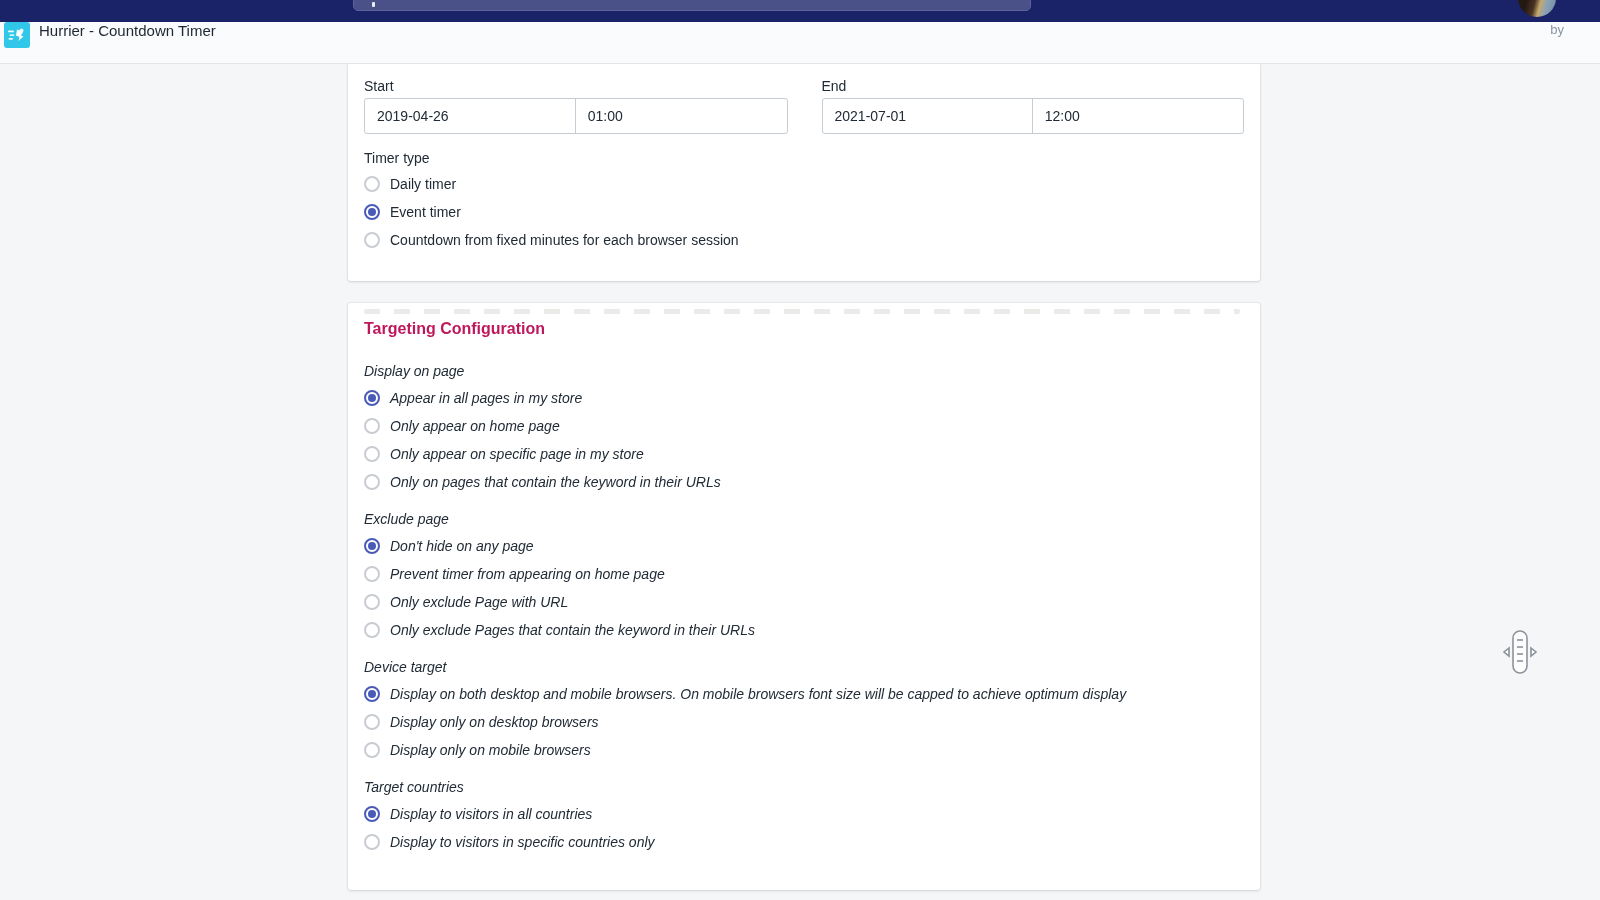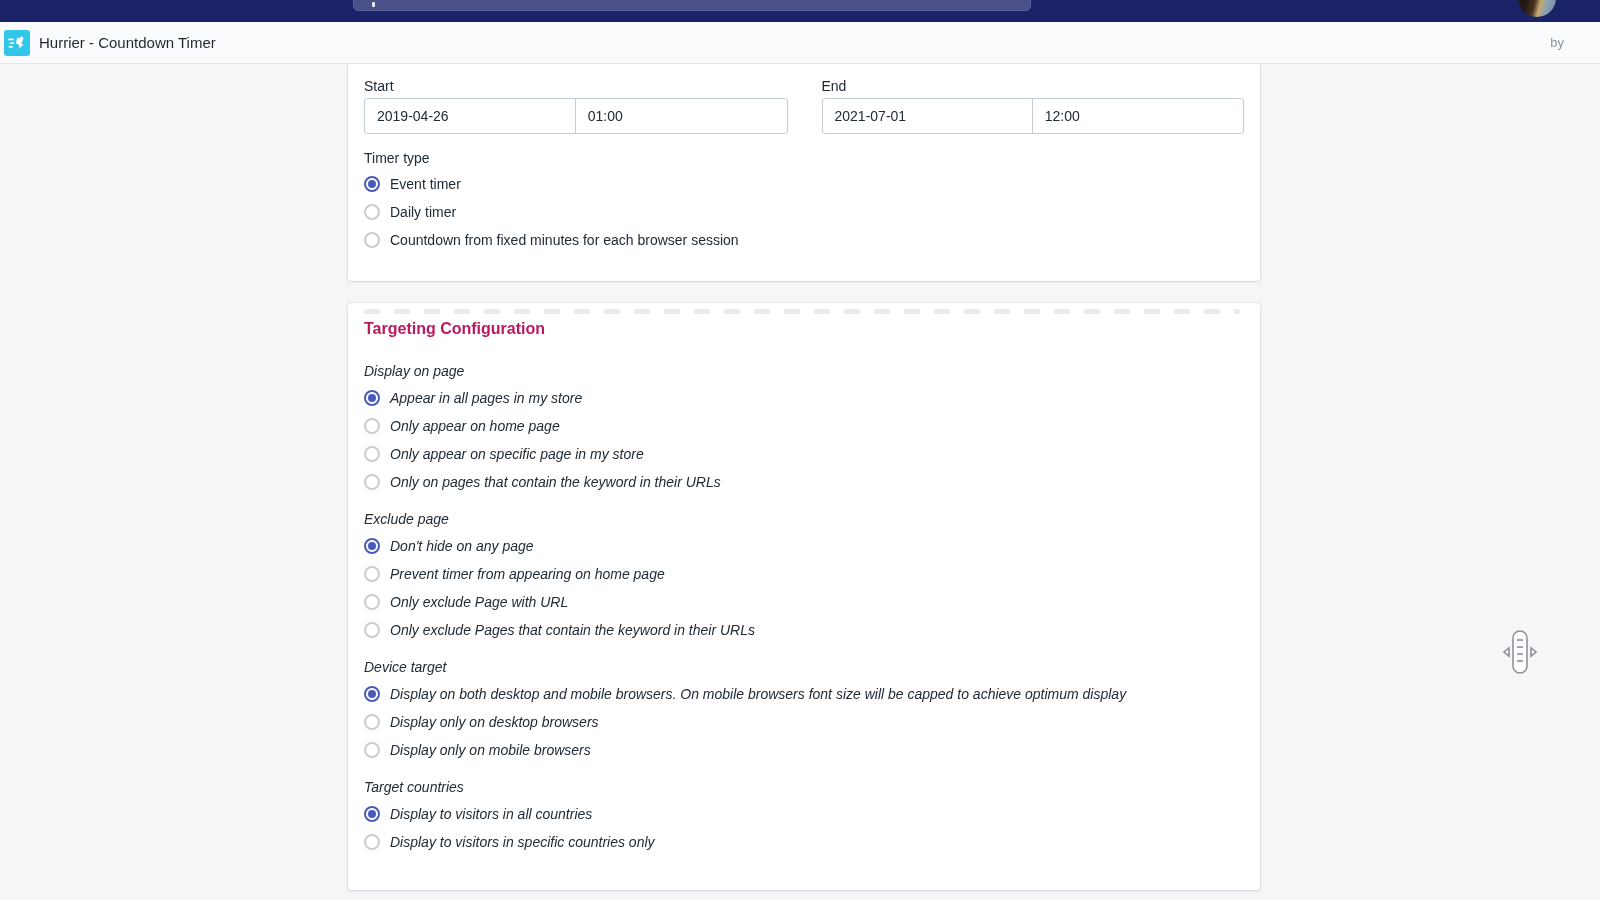--- a/index.html
+++ b/index.html
@@ -25,21 +25,21 @@
   }
   .avatar {
     position:absolute; right:44px; top:-21px; width:38px; height:38px;
     border-radius:50%;
     background:linear-gradient(105deg,#241813 30%,#4a3423 48%,#c5a96e 60%,#8ba3b5 74%,#6d88a0 100%);
   }
 
   
   .app-header {
     height:42px; background:#fafbfc; border-bottom:1px solid #e3e6e9;
-    display:flex; align-items:center; padding:0 36px 0 4px; position:relative; z-index:4;
+    display:flex; align-items:flex-start; padding:0 36px 0 4px; position:relative; z-index:4;
   }
   .app-icon {
     width:26px; height:26px; border-radius:3px; background:#31c7e8;
     display:flex; align-items:center; justify-content:center; flex:0 0 auto;
   }
   .app-title { font-size:15px; color:#1f2733; margin-left:9px; }
   .byline { margin-left:auto; font-size:13px; color:#8a95a5; }
 
   
   .main { position:relative; height:836px; overflow:hidden; }
@@ -143,26 +143,26 @@
               <input class="dt-input" type="text" readonly="" value="12:00" style="">
             </div>
           </div>
         </div>
       </div>
 
       <div class="timer-type-block">
         <span class="group-label">Timer type</span>
         <div class="radio-rows">
             <label class="radio-row">
+              <span class="radio"></span>
+              <span class="radio-label">Daily timer</span>
+            </label>
+            <label class="radio-row">
               <span class="radio checked"></span>
               <span class="radio-label">Event timer</span>
-            </label>
-            <label class="radio-row">
-              <span class="radio"></span>
-              <span class="radio-label">Daily timer</span>
             </label>
             <label class="radio-row">
               <span class="radio"></span>
               <span class="radio-label">Countdown from fixed minutes for each browser session</span>
             </label>
           </div>
       </div>
     </div>
   </div>
 

